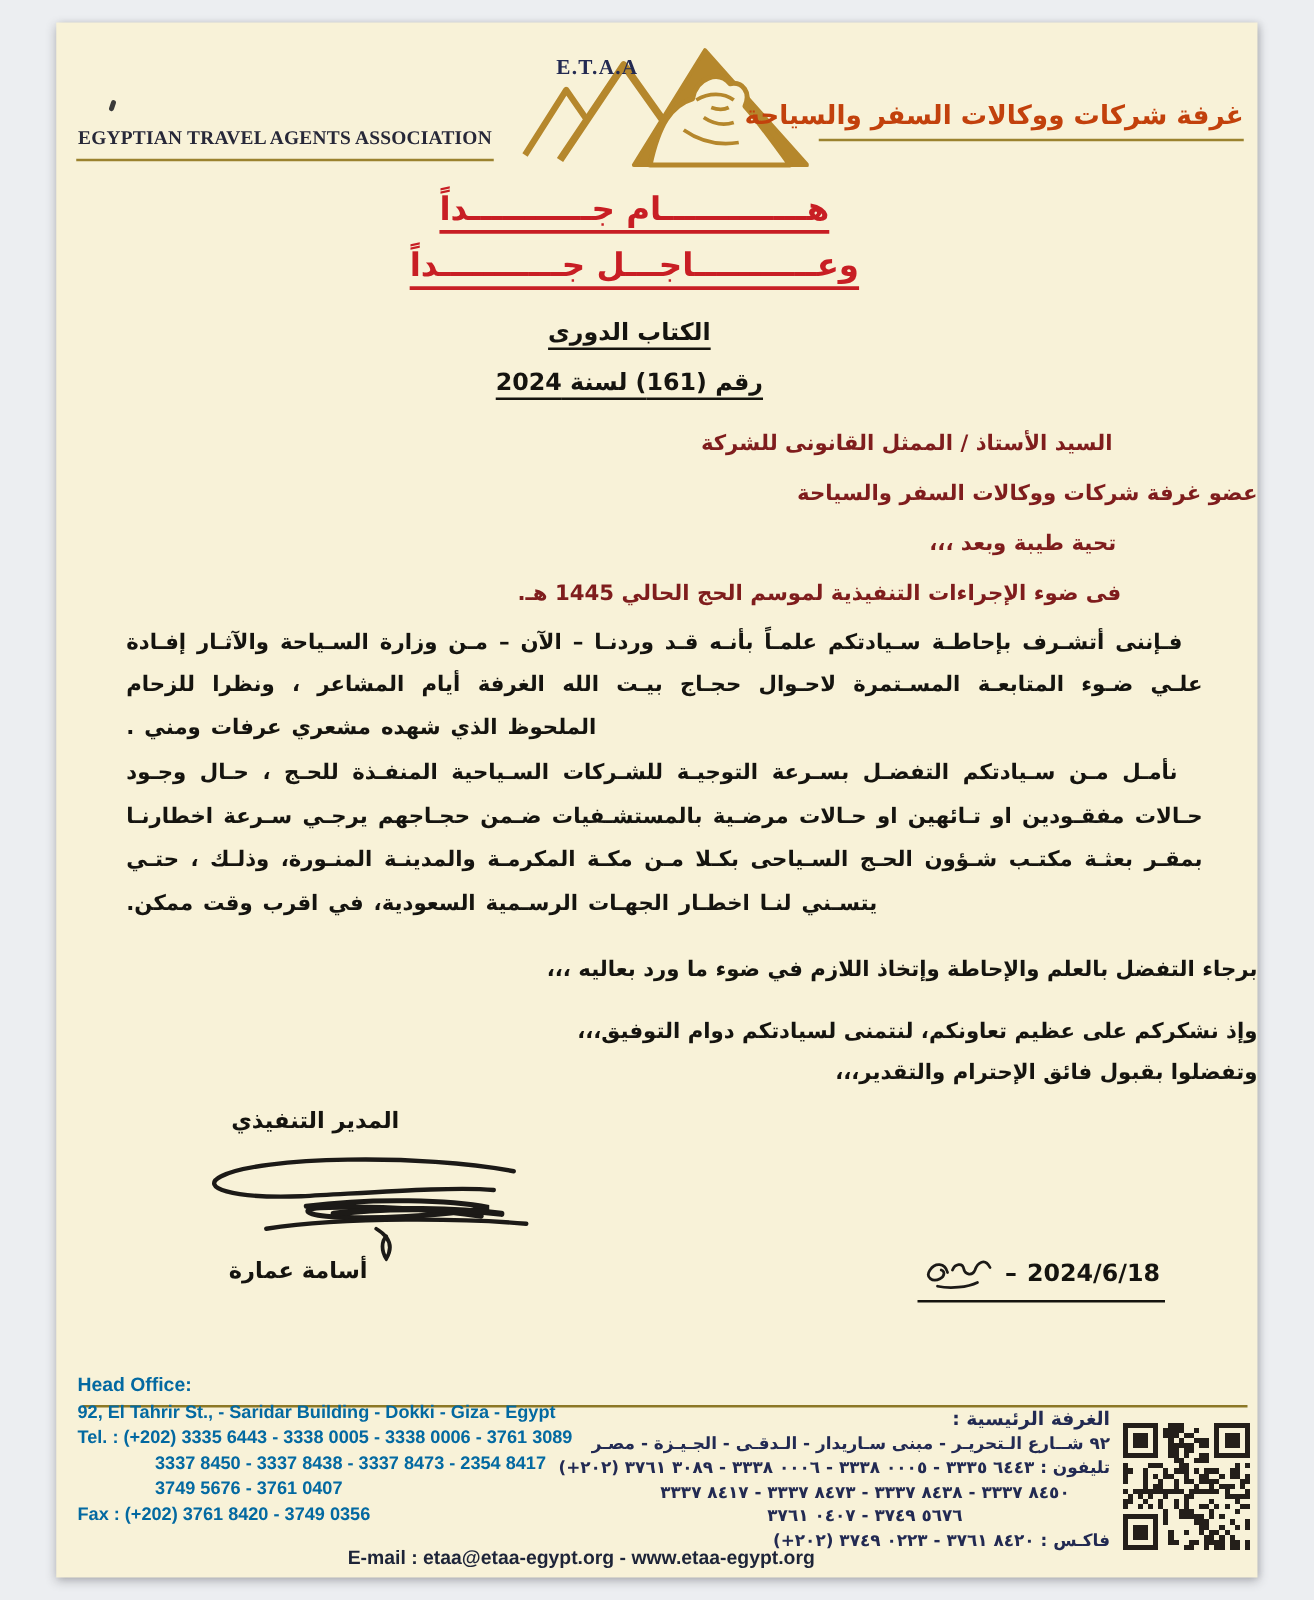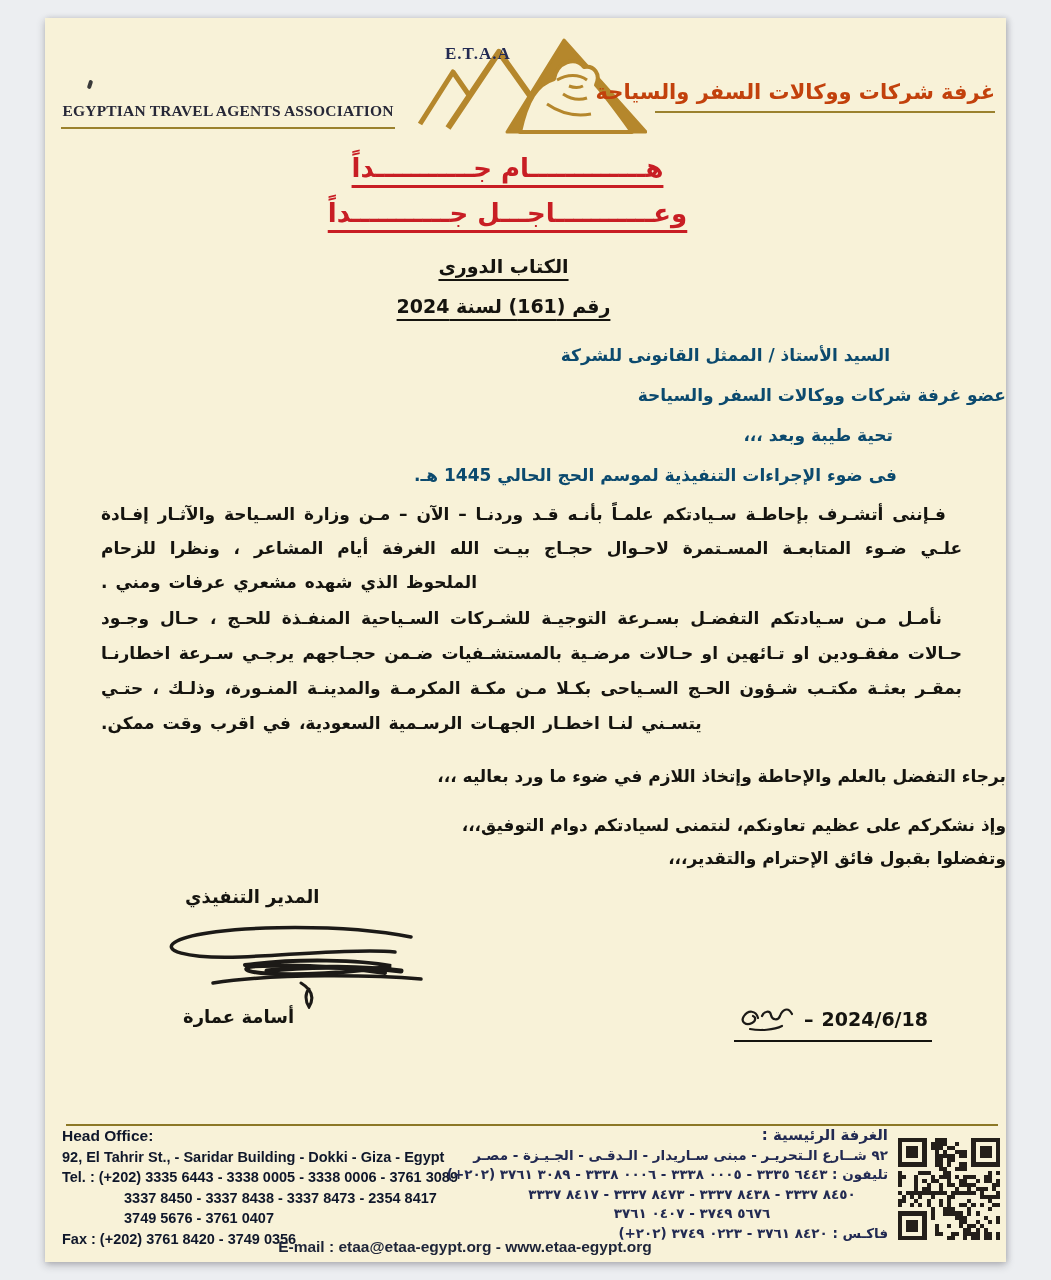--- a/index.html
+++ b/index.html
@@ -38,21 +38,21 @@
     text-decoration:underline;text-decoration-thickness:2.5px;text-underline-offset:8px;
     transform:translateX(-18px);
   }
   .doc-title{left:0;top:228px;width:100%;text-align:center;direction:rtl;color:#15140f;}
   .doc-title div{
     font-size:19px;font-weight:bold;line-height:40px;
     text-decoration:underline;text-decoration-thickness:2px;text-underline-offset:6px;
     transform:translateX(-22px);
   }
   
-  .recipient{left:0;top:317px;width:100%;direction:rtl;color:#0c4a6e;}
+  .recipient{left:0;top:317px;width:100%;direction:rtl;color:#7f1d1d;}
   .recipient div{font-size:17px;font-weight:bold;text-align:right;line-height:40px;white-space:nowrap;}
   .r1{padding-right:116px;}
   .r2{}
   .r3{padding-right:113px;}
   .r4{padding-right:109px;}
   
   .para{
     left:0;width:100%;direction:rtl;color:#15140f;
     padding:0 44px 0 56px;box-sizing:border-box;
     font-size:17px;font-weight:bold;
@@ -72,21 +72,21 @@
   .date-line{
     right:74px;top:982px;height:38px;
     display:flex;align-items:center;gap:8px;
     border-bottom:2.5px solid #15140f;padding:0 4px 2px 4px;
     font-size:19px;font-weight:bold;color:#15140f;
   }
   .date-line .hand{width:58px;height:34px;}
   
   .footer-rule{left:21px;top:1106px;width:932px;}
   .footer-rule hr{border:none;border-bottom:2.5px solid #8c7826;margin:0;}
-  .foot-en{left:17px;top:1108px;color:#0f172a;font-family:"Liberation Sans","DejaVu Sans",sans-serif;}
+  .foot-en{left:17px;top:1081px;color:#0369a1;font-family:"Liberation Sans","DejaVu Sans",sans-serif;}
   .foot-en div{font-size:14.5px;font-weight:bold;line-height:20.5px;white-space:nowrap;}
   .foot-en .fo-title{font-size:15.5px;}
   .foot-en .cont{padding-left:62px;}
   .foot-ar{right:118px;top:1108px;width:392px;direction:rtl;color:#222a52;text-align:right;}
   .foot-ar div{font-size:13.5px;font-weight:bold;line-height:19.5px;white-space:nowrap;}
   .foot-ar .fo-title{font-size:15px;}
   .foot-ar .num-cont{padding-left:0;text-align:center;}
   .qr{right:6px;top:1120px;width:102px;height:102px;}
   .email-line{
     left:0;top:1220px;width:840px;text-align:center;

